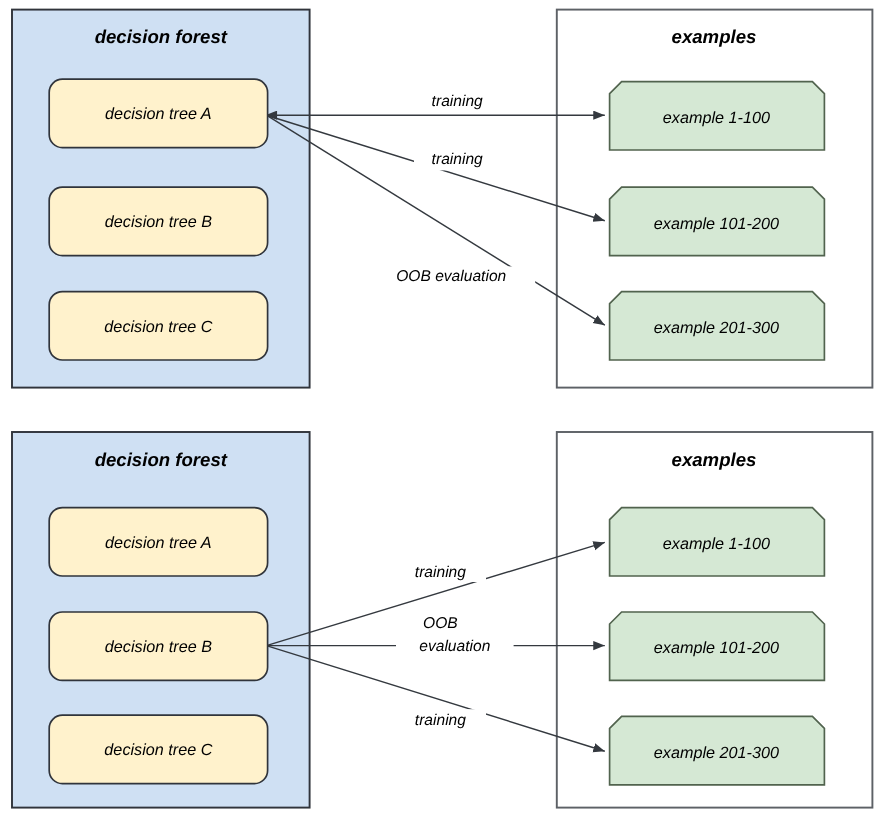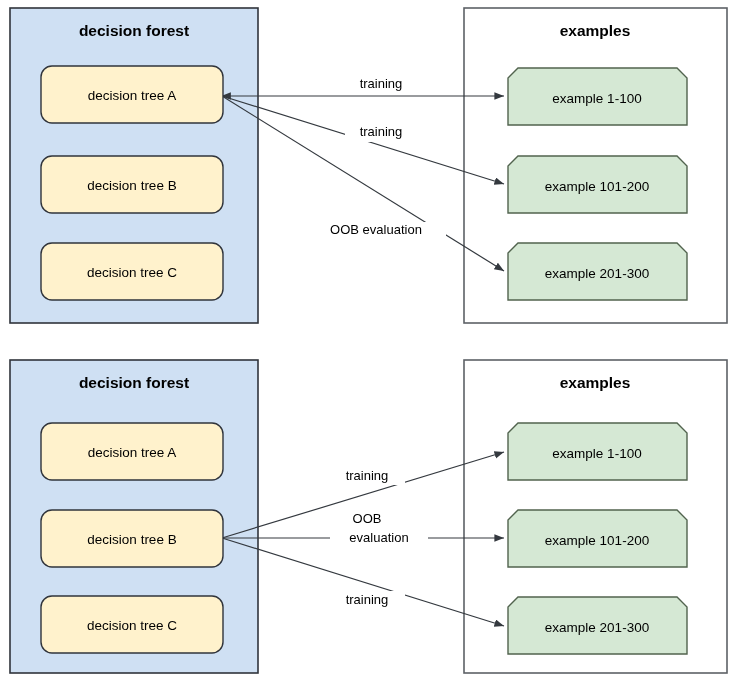--- a/index.html
+++ b/index.html
@@ -11,20 +11,21 @@
     width: 737px;
     height: 685px;
     font-family: "Liberation Sans", sans-serif;
     color: #000000;
     overflow: hidden;
   }
   .diagram-stack {
     position: relative;
     width: 730px;
     height: 685px;
+    font-style: italic;
   }
   .diagram {
     position: absolute;
     left: 0;
     width: 737px;
   }
   #diagram-top { top: 0; height: 345px; }
   #diagram-bottom { top: 345px; height: 340px; }
 
   svg { display: block; }

